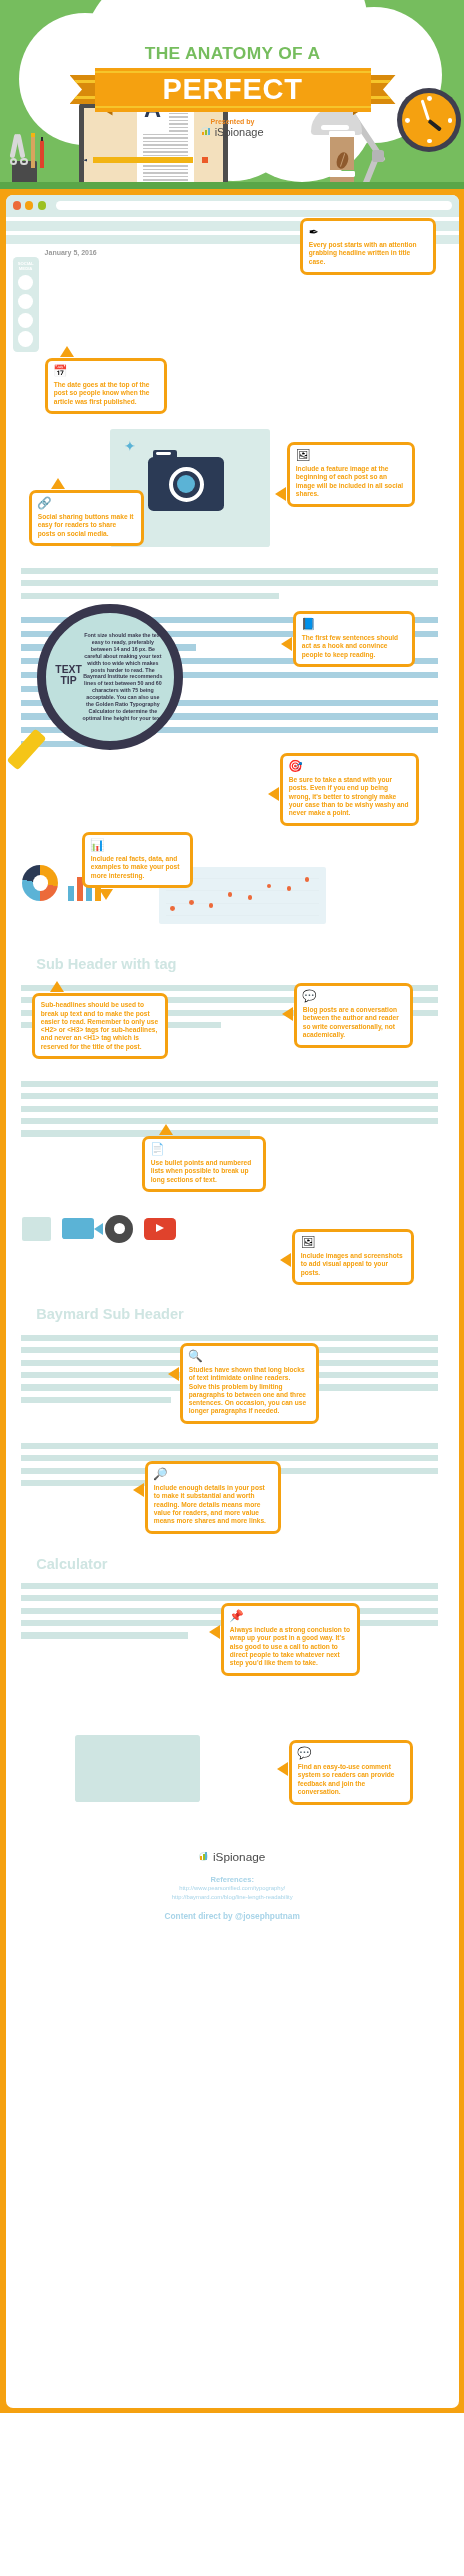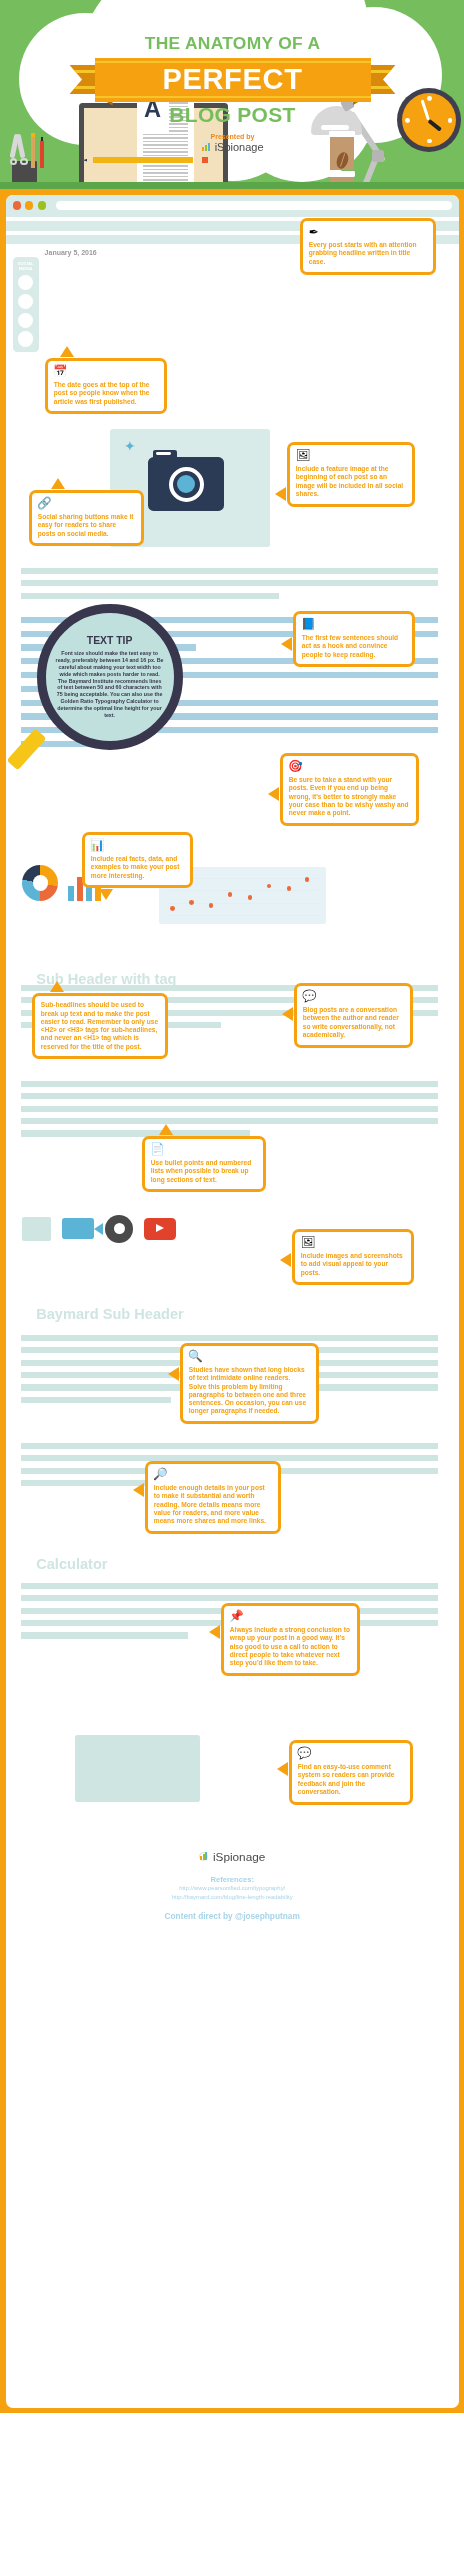--- a/index.html
+++ b/index.html
@@ -24,21 +24,21 @@
   }
   .cloud.c1 { left:82px; top:-32px; width:174px; height:174px; }
   .cloud.c2 { left:208px; top:-56px; width:160px; height:160px; }
   .cloud.c3 { left:19.4px;  top:12.5px;  width:132px; height:132px; }
   .cloud.c4 { left:306px; top:7px;  width:136px; height:136px; }
   .cloud.c5 { left:104px; top:33px;  width:125px; height:125px; }
   .cloud.c6 { left:229px; top:36px;  width:146px; height:146px; }
   .cloud.c7 { left:167px; top:49px;  width:132px; height:132px; }
 
   .title-wrap {
-    position:absolute; left:0; top:33px; width:465px; text-align:center; z-index:6;
+    position:absolute; left:0; top:43px; width:465px; text-align:center; z-index:6;
   }
   .t-line1 {
     color:#76bd5e; font-weight:bold; font-size:17.4px; letter-spacing:0.3px;
     font-family:"Liberation Sans", sans-serif;
   }
   .ribbon { position:relative; width:326px; margin:3.5px auto 1.4px; height:44px; }
   .ribbon .tail {
     position:absolute; top:7.6px; width:43px; height:29px; background:#d98a0b;
   }
   .ribbon .tail.l { left:0;  clip-path: polygon(0 0,100% 0,100% 100%,0 100%,12.5px 50%); }
@@ -168,21 +168,21 @@
   .arrow-up    { top:-14.6px; left:12.5px;  border-left:7.6px solid transparent; border-right:7.6px solid transparent; border-bottom:11px solid #f5a110; }
   .arrow-down  { bottom:-14.6px; left:12.5px; border-left:7.6px solid transparent; border-right:7.6px solid transparent; border-top:11px solid #f5a110; }
   .arrow-left  { left:-14.6px; top:16.7px;  border-top:7.6px solid transparent; border-bottom:7.6px solid transparent; border-right:11px solid #f5a110; }
 
   .subhead { color:#cfe5e2; font-weight:bold; font-size:14.6px; padding:0 0 0 15.3px; }
 
   
   .magnifier { position:absolute; left:31px; top:830px; width:146px; height:146px; z-index:15; }
   .magnifier .glass {
     width:146px;height:146px;border-radius:50%;background:#bfe0dd;border:9px solid #38374d;
-    display:flex; flex-direction:column; align-items:center; justify-content:center; text-align:center;
+    display:flex; flex-direction:row; align-items:center; justify-content:center; text-align:center;
     padding:0 9.7px;
   }
   .magnifier .tt { color:#38374d; font-weight:bold; font-size:10.4px; margin-bottom:4.2px; }
   .magnifier .tb { color:#38374d; font-weight:bold; font-size:5.3px; line-height:1.3; }
   .magnifier .handle {
     position:absolute; left:-18px; bottom:-21px; width:15.3px; height:43px; background:#f5c518;
     border-radius:3.5px; transform:rotate(42deg); z-index:-1;
   }
 
   
@@ -250,21 +250,20 @@
             <div class="strip b"></div>
           </div>
         <div class="fold l"></div>
         <div class="fold r"></div>
         <div class="band">
           <div class="hl a"></div>
             <div class="hl b"></div>
           <span>PERFECT</span>
         </div>
       </div>
-      <div class="t-line3">BLOG POST</div>
       <div class="presented">Presented by</div>
       <div class="brandrow">
         <span class="blogoicon">
             <span class="ring"></span>
             <span class="b1"></span>
             <span class="b2"></span>
             <span class="b3"></span>
           </span>
         <span class="bname">iSpionage</span>
       </div>
@@ -482,21 +481,21 @@
             <div class="pt" style="left:139px;top:5.6px;"></div>
           </div>
         </div>
 
         <div class="callout" style="left:76px; top:611px; width:111px;">
           <span class="arrow arrow-down" style="left:14px;"></span>
           <span class="cicon">📊</span>
           <div class="ctext">Include real facts, data, and examples to make your post more interesting.</div>
         </div>
 
-        <div class="subhead" style="position:absolute;left:15.3px;top:750px;">Sub Header with tag</div>
+        <div class="subhead" style="position:absolute;left:15.3px;top:735px;">Sub Header with tag</div>
 
         <div style="position:absolute;left:15.3px;top:764px;width:417px;">
           <div style="height:6.2px;background:#cfe5e2;margin-bottom:6.2px;width:100%;"></div>
           <div style="height:6.2px;background:#cfe5e2;margin-bottom:6.2px;width:100%;"></div>
           <div style="height:6.2px;background:#cfe5e2;margin-bottom:6.2px;width:100%;"></div>
           <div style="height:6.2px;background:#cfe5e2;margin-bottom:6.2px;width:48%;"></div>
         </div>
 
         <div class="callout" style="left:26px; top:772px; width:136px;">
           <span class="arrow arrow-up" style="left:15.3px;"></span>

